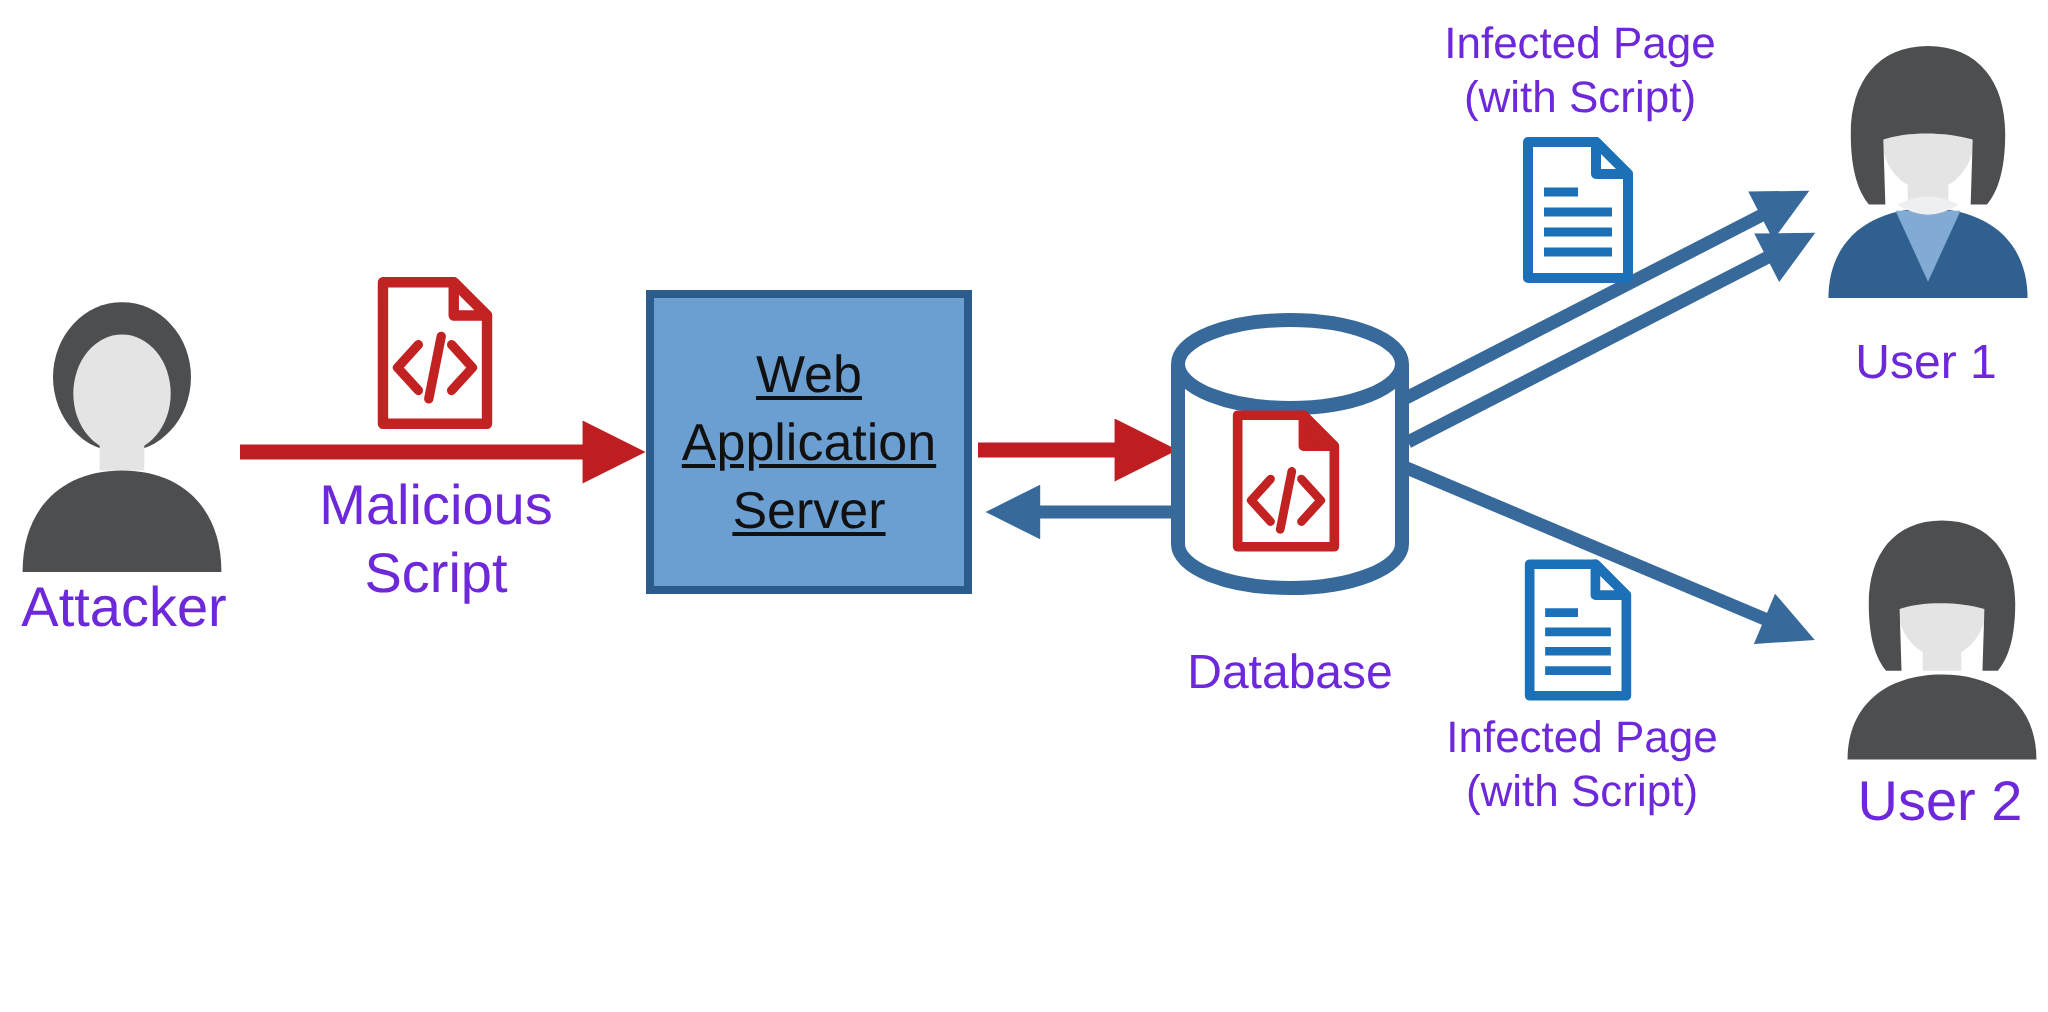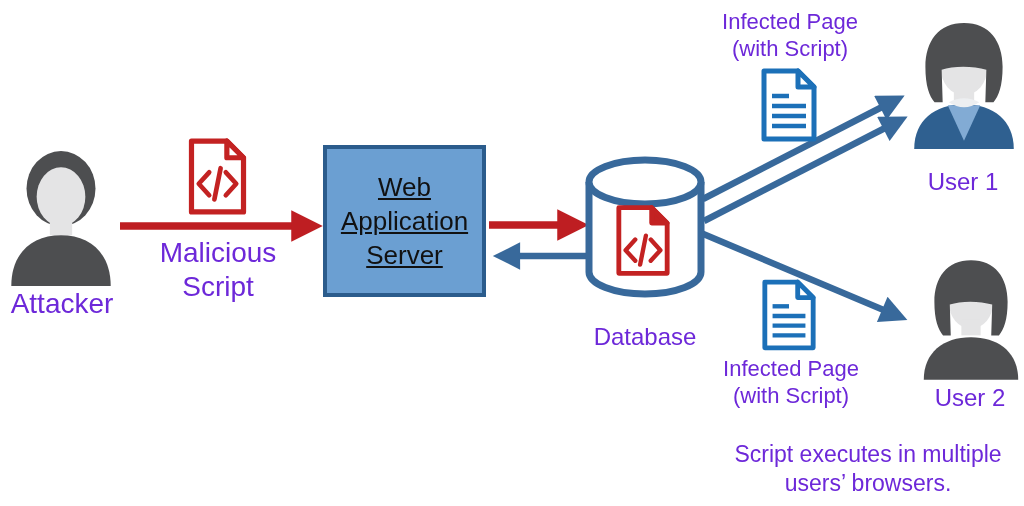--- a/index.html
+++ b/index.html
@@ -11,21 +11,21 @@
   .label{
     position:absolute;text-align:center;color:#6d28d9;
     white-space:pre-line;line-height:1.2;
   }
   .lbl-attacker{left:2px;top:287px;width:120px;font-size:28px;}
   .lbl-malicious{left:150px;top:236px;width:136px;font-size:28px;line-height:1.22;}
   .lbl-database{left:583px;top:299px;width:124px;font-size:24px;margin-top:24px;}
   .lbl-infected-top{left:688px;top:9px;width:204px;font-size:22px;line-height:1.22;}
   .lbl-infected-bottom{left:698px;top:356px;width:186px;font-size:22px;line-height:1.22;}
   .lbl-user1{left:906px;top:168px;width:114px;font-size:24px;}
-  .lbl-user2{left:916px;top:384px;width:108px;font-size:24px;}
+  .lbl-user2{left:916px;top:384px;width:108px;font-size:28px;}
   .caption{left:712px;top:440px;width:312px;font-size:23px;line-height:1.28;}
   .server-box{
     left:323px;top:145px;width:163px;height:152px;
     background:#6B9FD2;border:4px solid #2B5C8C;box-sizing:border-box;
     display:flex;align-items:center;justify-content:center;
     font-size:26px;line-height:1.32;text-align:center;white-space:pre-line;color:#111;text-decoration:underline;
   }
   svg{display:block;}
   #arrow-layer{left:0;top:0;pointer-events:none;}
 </style>
@@ -121,16 +121,14 @@
   <div class="label lbl-user1">User 1</div>
 
   <svg class="abs" style="left:918px;top:257px;" width="106" height="124" viewBox="0 0 110 126">
     <ellipse cx="55" cy="46" rx="23" ry="27" fill="#E4E4E5"></ellipse>
     <rect x="45" y="64" width="20" height="16" fill="#E4E4E5"></rect>
     <path d="M6,126 C6,98 26,82 55,82 C84,82 104,98 104,126 Z" fill="#4D4E50"></path>
     <path d="M55,2 C30,2 17,20 17,45 C17,64 21,74 26,80 L34,80 L33,48 C44,44 64,44 77,48 L76,80 L84,80 C89,74 93,64 93,45 C93,20 80,2 55,2 Z" fill="#4D4E50"></path>
   </svg>
   <div class="label lbl-user2">User 2</div>
 
-  <div class="label caption">Script executes in multiple
-users’ browsers.</div>
 
 </div>
 
 </body></html>

